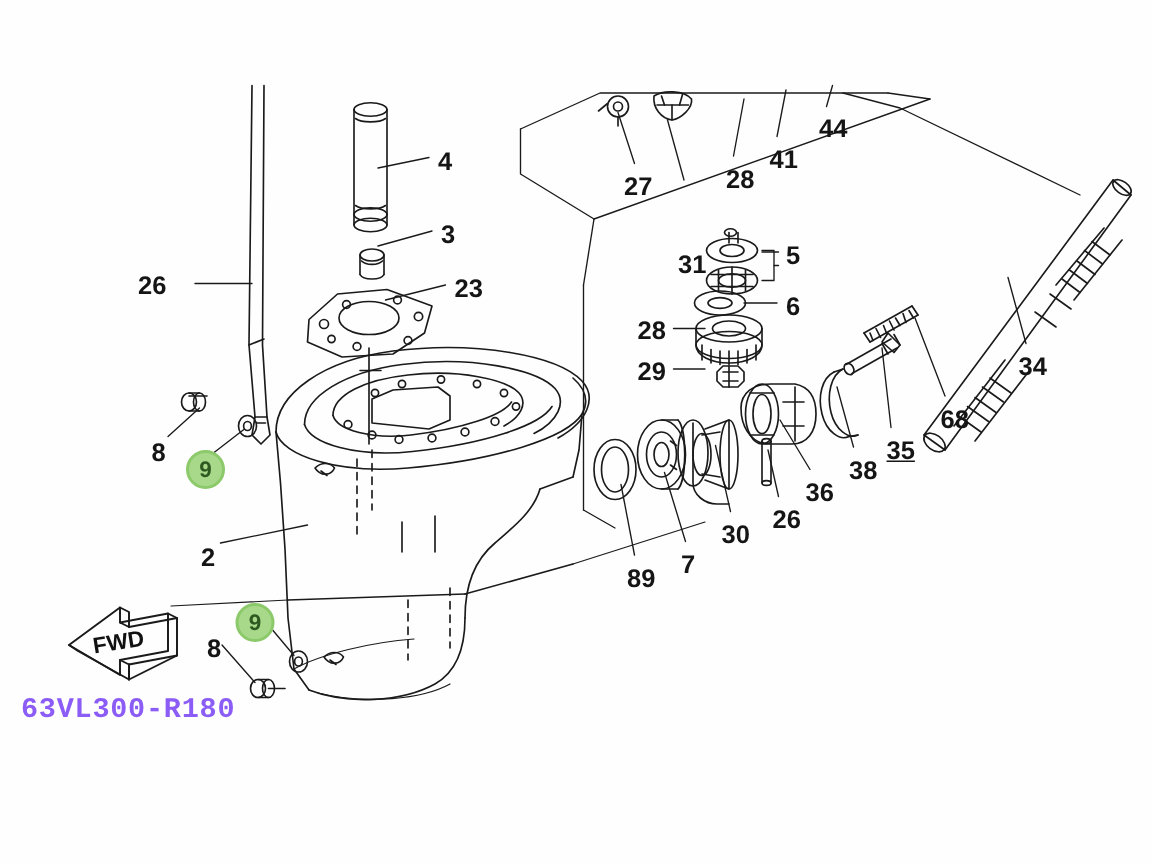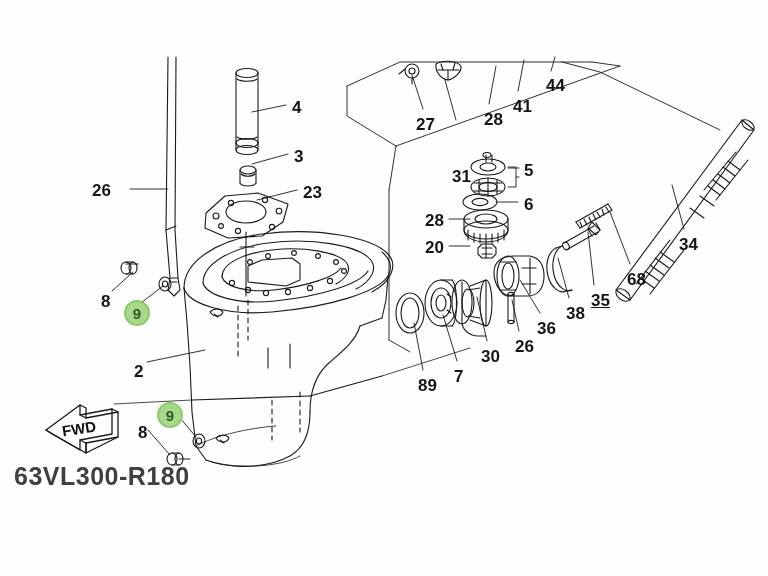--- a/index.html
+++ b/index.html
@@ -16,24 +16,24 @@
     font-family:"Liberation Sans", sans-serif;
     font-weight:700;
     font-size:17px;
     line-height:1;
     color:#151515;
     white-space:nowrap;
     letter-spacing:0px;
   }
   .partno{
     position:absolute;
-    font-family:Liberation Sans, sans-serif;
+    font-family:Liberation Mono, monospace;
     font-weight:700;
-    font-size:25px;
-    color:#404040;
+    font-size:19px;
+    color:#8b5cf6;
     letter-spacing:0.5px;
     white-space:nowrap;
   }
   .hl{
     position:absolute;
     width:26px;height:26px;border-radius:50%;
     background:#a8d98a;
     border:2px solid #8cc96a;
     box-sizing:border-box;
     display:flex;align-items:center;justify-content:center;
@@ -416,21 +416,21 @@
       <div class="lbl" style="left: 134px; top: 363px;">2</div>
       <div class="lbl" style="left: 138px; top: 424px;">8</div>
       <div class="lbl" style="left: 416px; top: 116px;">27</div>
       <div class="lbl" style="left: 452px; top: 128px; margin-top: 40px;">31</div>
       <div class="lbl" style="left: 484px; top: 111px;">28</div>
       <div class="lbl" style="left: 513px; top: 98px;">41</div>
       <div class="lbl" style="left: 546px; top: 77px;">44</div>
       <div class="lbl" style="left: 524px; top: 162px;">5</div>
       <div class="lbl" style="left: 524px; top: 196px;">6</div>
       <div class="lbl" style="left: 425px; top: 212px;">28</div>
-      <div class="lbl" style="left: 425px; top: 239px;">20</div>
+      <div class="lbl" style="left: 425px; top: 239px;">29</div>
       <div class="lbl" style="left: 418px; top: 377px;">89</div>
       <div class="lbl" style="left: 454px; top: 368px;">7</div>
       <div class="lbl" style="left: 481px; top: 348px;">30</div>
       <div class="lbl" style="left: 515px; top: 338px;">26</div>
       <div class="lbl" style="left: 537px; top: 320px;">36</div>
       <div class="lbl" style="left: 566px; top: 305px;">38</div>
       <div class="lbl" style="left: 591px; top: 292px; text-decoration: underline;">35</div>
       <div class="lbl" style="left: 627px; top: 271px;">68</div>
       <div class="lbl" style="left: 679px; top: 236px;">34</div>
     </div>

